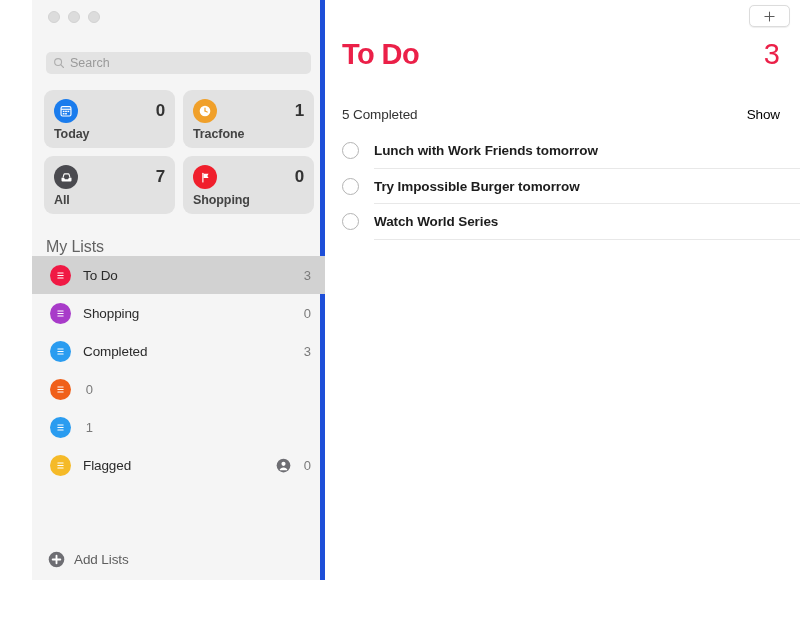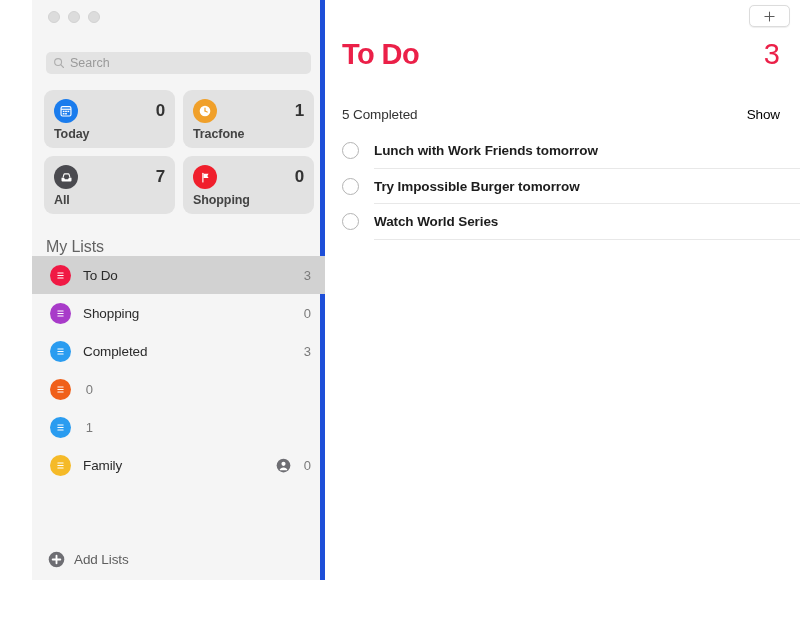--- a/index.html
+++ b/index.html
@@ -431,21 +431,21 @@
       </div>
 
       <div class="list-row">
         <div class="list-dot" style="background:#f5ba28">
           <svg viewBox="0 0 24 24" width="13" height="13">
             <rect x="6" y="6.5" width="12" height="1.9" rx="0.9" fill="#ffffff"></rect>
             <rect x="6" y="11.1" width="12" height="1.9" rx="0.9" fill="#ffffff"></rect>
             <rect x="6" y="15.7" width="12" height="1.9" rx="0.9" fill="#ffffff"></rect>
           </svg>
         </div>
-        <div class="list-name">Family</div>
+        <div class="list-name">Flagged</div>
         <svg class="shared-icon" viewBox="0 0 24 24">
           <circle cx="12" cy="12" r="11" fill="#6e6e73"></circle>
           <circle cx="12" cy="9.3" r="3.3" fill="#ffffff"></circle>
           <path d="M5.6 19.6a6.8 6.8 0 0 1 12.8 0z" fill="#ffffff"></path>
         </svg>
         <div class="list-count">0</div>
       </div>
 
     </div>
 

